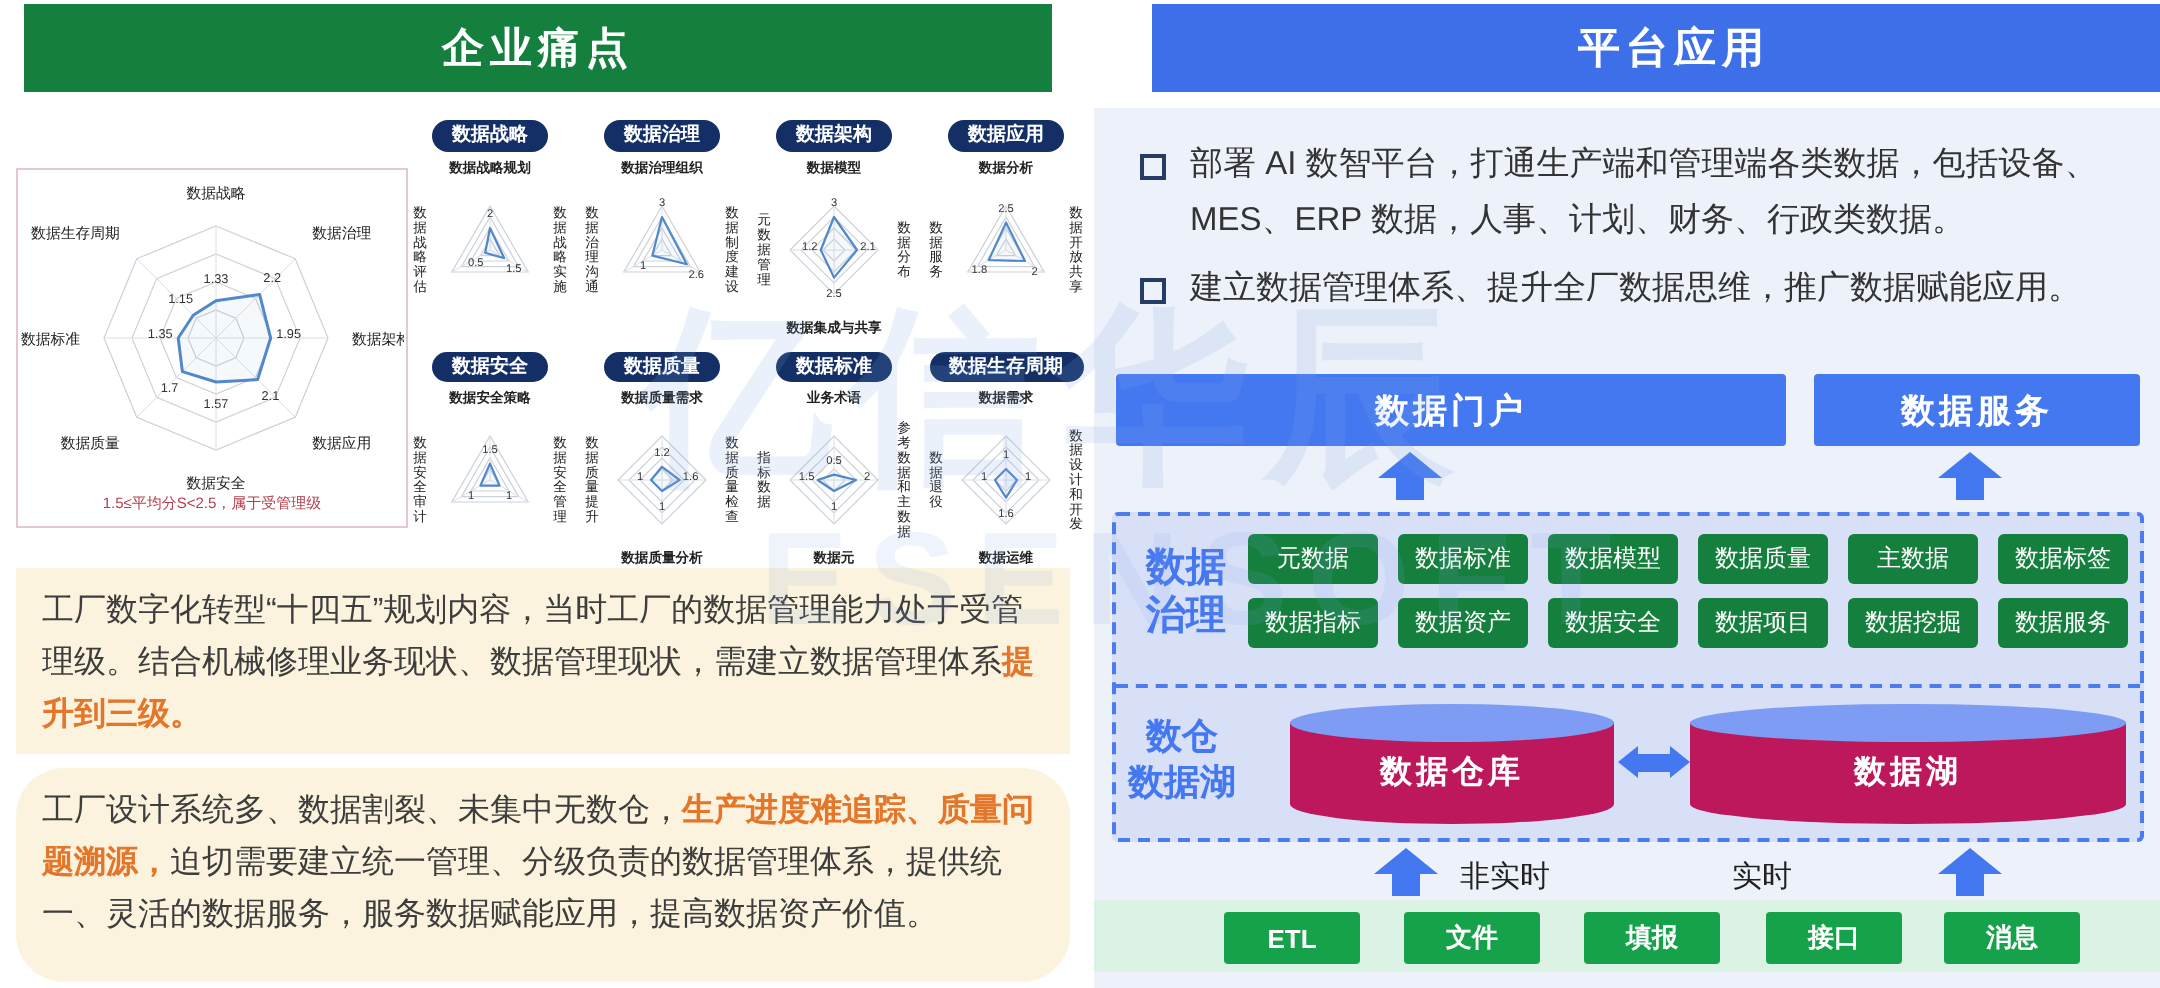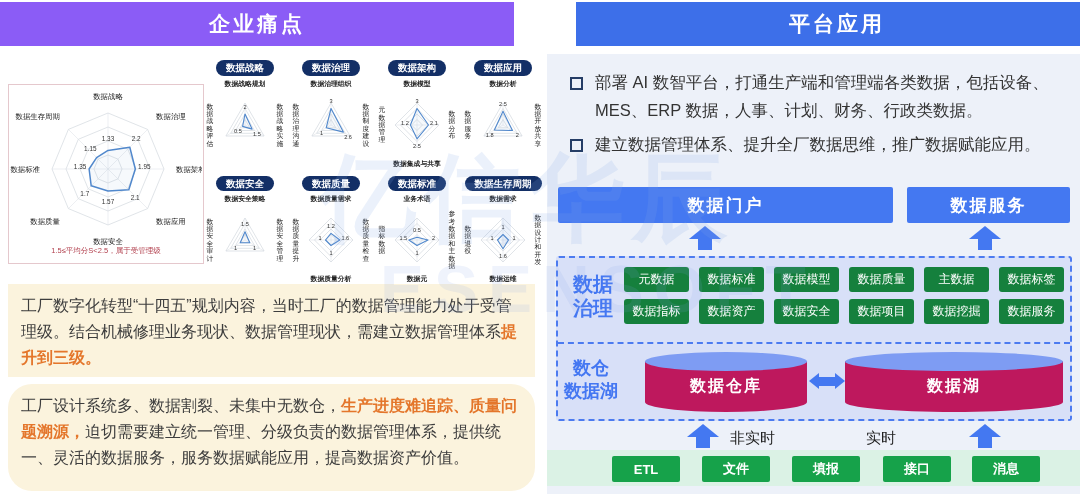--- a/index.html
+++ b/index.html
@@ -1,20 +1,20 @@
 <!DOCTYPE html>
 <html><head>
 <meta charset="utf-8">
 <style>
   html,body{margin:0;padding:0;background:#fff;}
   #app{position:relative;width:1080px;height:494px;background:#fff;overflow:hidden;
        font-family:"Liberation Sans","DejaVu Sans",sans-serif;}
   .hdr{position:absolute;top:2px;height:44px;color:#fff;font-size:21px;font-weight:bold;
        display:flex;align-items:center;justify-content:center;letter-spacing:3px;}
-  #hdr-left{left:0;width:514px;background:#8b5cf6;}
+  #hdr-left{left:12px;width:514px;background:#15803d;}
   #hdr-right{left:558px;width:522px;background:#3D6FE9;margin-left:18px;}
   #right-bg{position:absolute;left:547px;top:54px;width:533px;height:440px;background:#EDF1F9;}
 
   
   #maturity-pill{position:absolute;left:16px;top:60px;width:178px;height:21px;background:#C3293F;
        border-radius:11px;color:#fff;font-size:11px;font-weight:bold;display:flex;align-items:center;
        justify-content:center;}
   #radar-card{position:absolute;left:8px;top:84px;width:196px;height:180px;background:#fff;
        border:1px solid #E5C8CD;box-sizing:border-box;text-align:center;padding-top:2px;}
   #radar-caption{font-size:7.5px;color:#B2404E;text-align:center;margin-top:-3px;}

